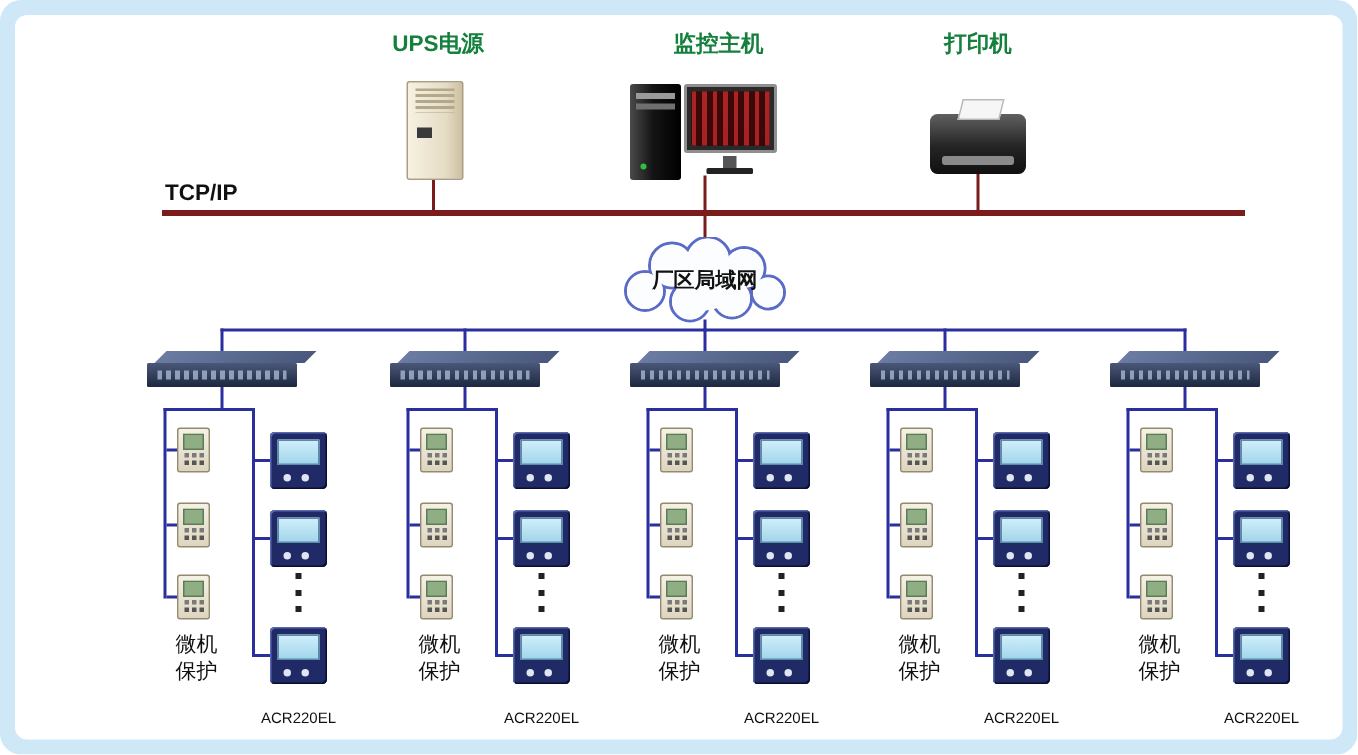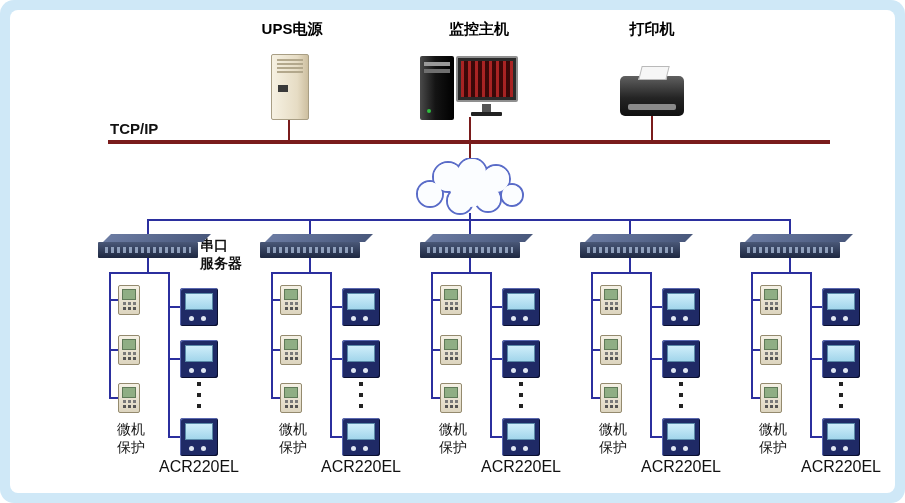--- a/index.html
+++ b/index.html
@@ -6,21 +6,21 @@
     --frame:#cfe8f7;
     --bus-red:#7a1c1c;
     --line-blue:#2b2f9e;
     --cloud-stroke:#5a6cc8;
   }
   *{box-sizing:border-box;margin:0;padding:0}
   body{margin:0;font-family:"Liberation Sans",sans-serif;background:#fff}
   .frame{width:905px;height:503px;background:var(--frame);border-radius:14px;padding:10px}
   .inner{position:relative;width:885px;height:483px;background:#fff;border-radius:8px;overflow:hidden}
 
-  .dev-label{position:absolute;top:10px;width:90px;text-align:center;font-size:15px;font-weight:600;color:#000000}
+  .dev-label{position:absolute;top:10px;width:90px;text-align:center;font-size:15px;font-weight:600;color:#15803d}
 
   
   .ups{position:absolute;left:261px;top:44px;width:38px;height:66px;background:linear-gradient(90deg,#f6f1e2,#e6dcc4 70%,#cdbfa0);border:1px solid #a89e84;border-radius:2px}
   .ups::before{content:"";position:absolute;left:5px;top:4px;right:5px;height:16px;background:repeating-linear-gradient(180deg,#b3a88c 0 2px,transparent 2px 4px)}
   .ups::after{content:"";position:absolute;left:6px;top:30px;width:10px;height:7px;background:#3a3a3a}
 
   
   .tower{position:absolute;left:410px;top:46px;width:34px;height:64px;background:linear-gradient(90deg,#4a4a4a,#141414 45%,#000);border-radius:2px}
   .tower::before{content:"";position:absolute;left:4px;right:4px;top:6px;height:4px;background:#9a9a9a;box-shadow:0 7px 0 #6f6f6f}
   .tower::after{content:"";position:absolute;left:7px;bottom:7px;width:4px;height:4px;border-radius:50%;background:#2fbf3f}
@@ -66,21 +66,21 @@
   .relay::after{content:"";position:absolute;left:4px;bottom:4px;width:3px;height:3px;background:#555;box-shadow:5px 0 0 #555,10px 0 0 #555,0 -5px 0 #7a7a7a,5px -5px 0 #7a7a7a,10px -5px 0 #7a7a7a}
 
   .meter{position:absolute;left:112px;width:38px;height:38px;background:#1f2a66;border-radius:3px;box-shadow:inset 1px 1px 0 #5a68b0,inset -1px -1px 0 #0a0f30}
   .meter::before{content:"";position:absolute;left:5px;top:5px;right:5px;height:17px;background:linear-gradient(#d2effb,#9fd4ea);box-shadow:inset 0 0 0 1px #5a8aa8}
   .meter::after{content:"";position:absolute;left:9px;bottom:5px;width:5px;height:5px;border-radius:50%;background:#dfe6f2;box-shadow:12px 0 0 #dfe6f2}
 
   .vdots{position:absolute;left:129px;top:152px;width:4px;height:28px;background:repeating-linear-gradient(180deg,#222 0 4px,transparent 4px 11px)}
 
   .glabel{position:absolute;color:#111;font-size:14px;text-align:center}
   .glabel.protect{left:23px;top:190px;width:80px;line-height:18px}
-  .glabel.acr{left:71px;top:228px;width:120px;font-size:16px}
+  .glabel.acr{left:71px;top:244px;width:120px;font-size:10px}
 </style>
 </head>
 <body>
 
 <div class="frame">
 <div class="inner">
 
   <div class="dev-label" style="left:237px">UPS电源</div>
   <div class="dev-label" style="left:424px">监控主机</div>
   <div class="dev-label" style="left:597px">打印机</div>
@@ -112,34 +112,31 @@
       <circle cx="52" cy="43" r="13"></circle>
       <circle class="fillonly" cx="22" cy="36" r="12"></circle>
       <circle class="fillonly" cx="40" cy="19" r="14"></circle>
       <circle class="fillonly" cx="64" cy="15" r="14"></circle>
       <circle class="fillonly" cx="88" cy="21" r="13"></circle>
       <circle class="fillonly" cx="104" cy="37" r="10"></circle>
       <circle class="fillonly" cx="80" cy="41" r="12"></circle>
       <circle class="fillonly" cx="52" cy="43" r="12"></circle>
       <circle class="fillonly" cx="62" cy="29" r="20"></circle>
     </svg>
+    <div class="ctext">厂区局域网</div>
   </div>
 
   <div class="ln v" style="left:459px;top:203px;height:8px"></div>
   <div class="ln h" style="left:137px;top:209px;width:644px"></div>
   <div class="ln v" style="left:137px;top:209px;height:24px"></div>
   <div class="ln v" style="left:299px;top:209px;height:24px"></div>
   <div class="ln v" style="left:459px;top:209px;height:24px"></div>
   <div class="ln v" style="left:619px;top:209px;height:24px"></div>
   <div class="ln v" style="left:779px;top:209px;height:24px"></div>
 
-  <div class="srvlabel">
-    <span>串口</span><br>
-    <span>服务器</span>
-  </div>
 
   <div class="group" style="left:58px">
     <div class="server"></div>
     <div class="ln v" style="left:79px;top:28px;height:14px"></div>
     <div class="ln h" style="left:41px;top:42px;width:61px"></div>
     <div class="ln v" style="left:41px;top:42px;height:127px"></div>
     <div class="ln v" style="left:100px;top:42px;height:166px"></div>
     <div class="ln h" style="left:43px;top:69px;width:7px"></div>
     <div class="ln h" style="left:43px;top:119px;width:7px"></div>
     <div class="ln h" style="left:43px;top:167px;width:7px"></div>

